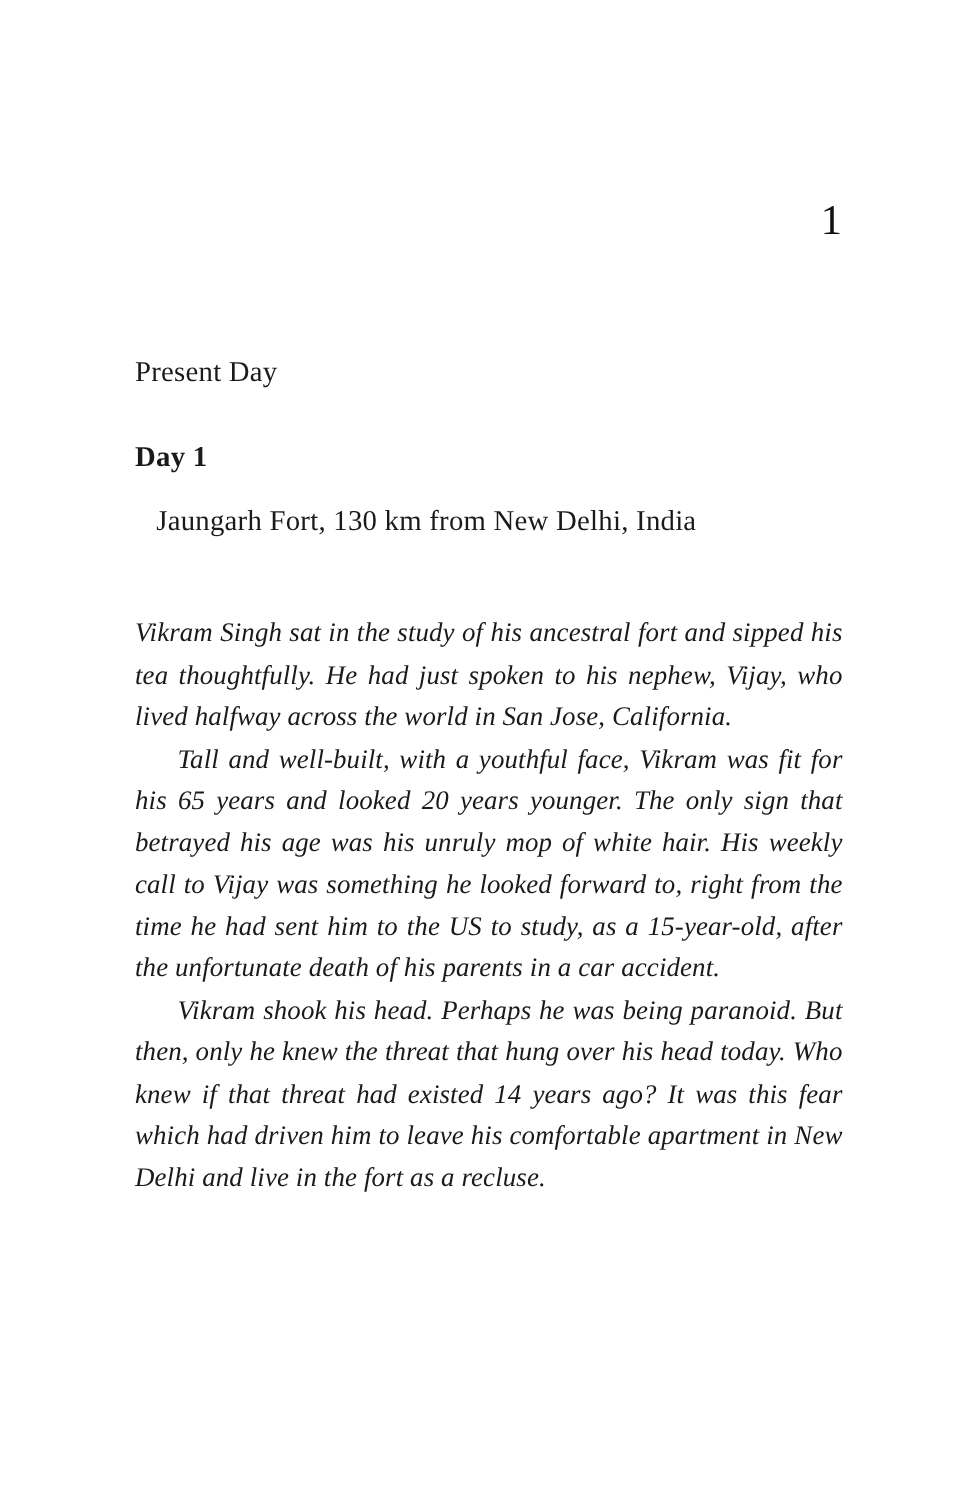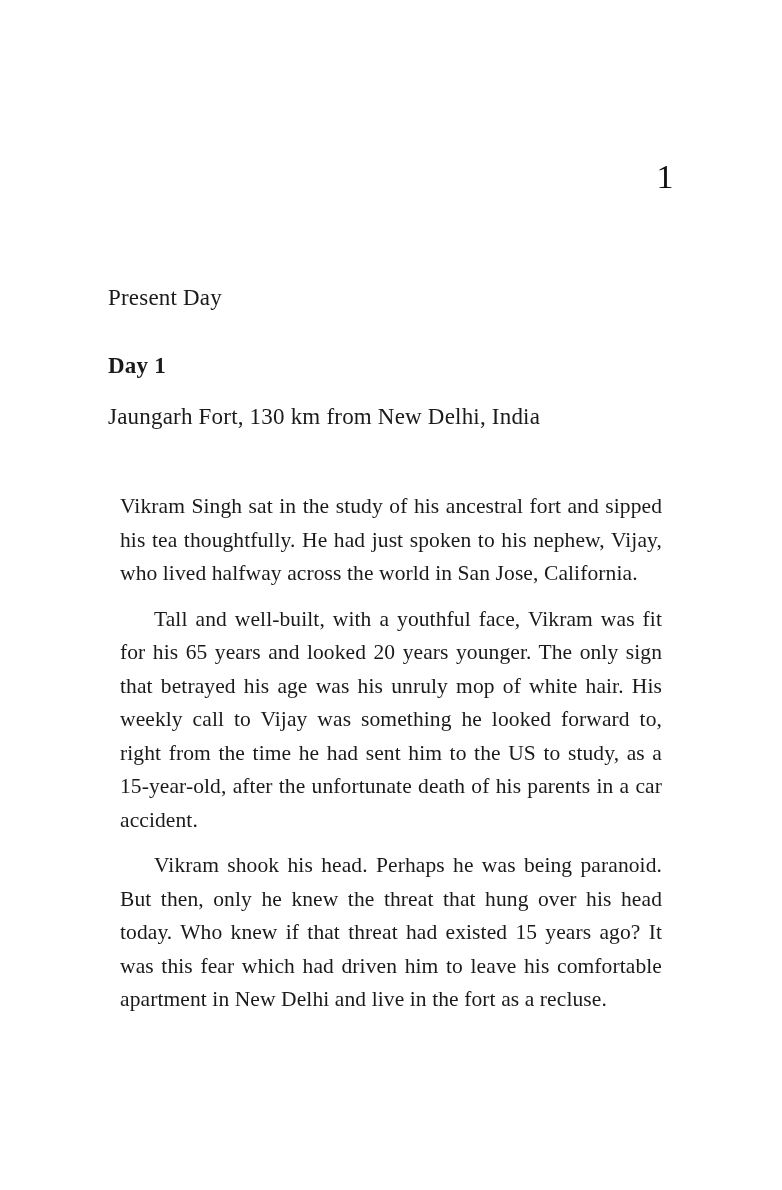--- a/index.html
+++ b/index.html
@@ -47,32 +47,33 @@
   .heading-day {
     font-size: 23px;
     line-height: 1.25;
     margin: 0 0 23px 0;
     font-weight: bold;
     letter-spacing: 0.2px;
   }
   .heading-place {
     font-size: 23px;
     line-height: 1.25;
-    margin: 0 0 58px 0;
+    margin: 0 0 58px 17px;
     font-weight: normal;
     letter-spacing: 0.2px;
   }
   p.body-para {
     font-size: 21.5px;
     line-height: 33.5px;
-    margin: 12px;
+    margin: 0;
     text-align: justify;
     text-justify: inter-word;
     letter-spacing: 0.1px;
     hyphens: none;
+    font-style: italic;
   }
   p.body-para.indent {
     text-indent: 34px;
   }
   p.body-para:last-child {
     text-align: justify;
   }
 </style>
 </head>
 <body>
@@ -87,16 +88,16 @@
 
     <h3 class="heading-day">Day 1</h3>
 
     <h3 class="heading-place">Jaungarh Fort, 130 km from New Delhi, India</h3>
 
     <p class="body-para">Vikram Singh sat in the study of his ancestral fort and sipped his tea thoughtfully. He had just spoken to his nephew, Vijay, who lived halfway across the world in San Jose, California.</p>
 
     <p class="body-para indent">Tall and well-built, with a youthful face, Vikram was fit for his 65 years and looked 20 years younger. The only sign that betrayed his age was his unruly mop of white hair. His weekly call to Vijay was something he looked forward to, right from the time he had sent him to the US to study, as a 15-year-old, after the unfortunate death of his parents in a car accident.</p>
 
 
-    <p class="body-para indent">Vikram shook his head. Perhaps he was being paranoid. But then, only he knew the threat that hung over his head today. Who knew if that threat had existed 15 years ago? It was this fear which had driven him to leave his comfortable apartment in New Delhi and live in the fort as a recluse.</p>
+    <p class="body-para indent">Vikram shook his head. Perhaps he was being paranoid. But then, only he knew the threat that hung over his head today. Who knew if that threat had existed 14 years ago? It was this fear which had driven him to leave his comfortable apartment in New Delhi and live in the fort as a recluse.</p>
 
   </div>
 </div>
 
 </body></html>

